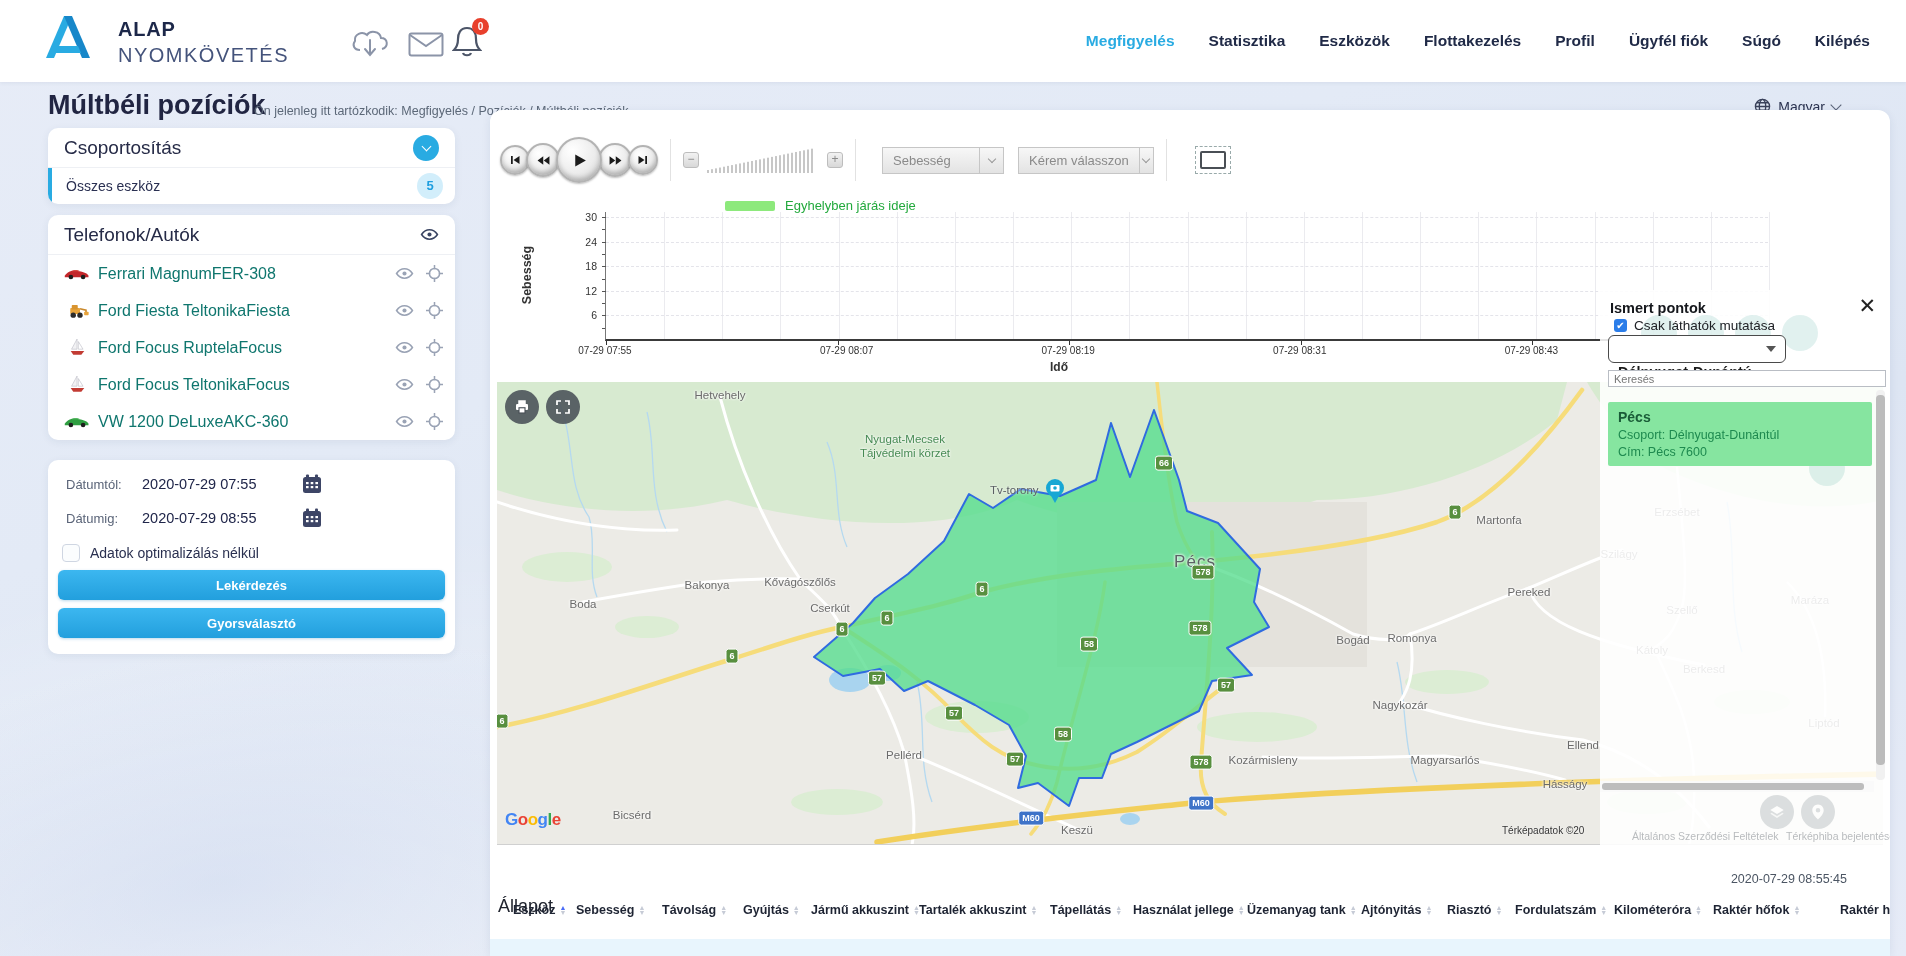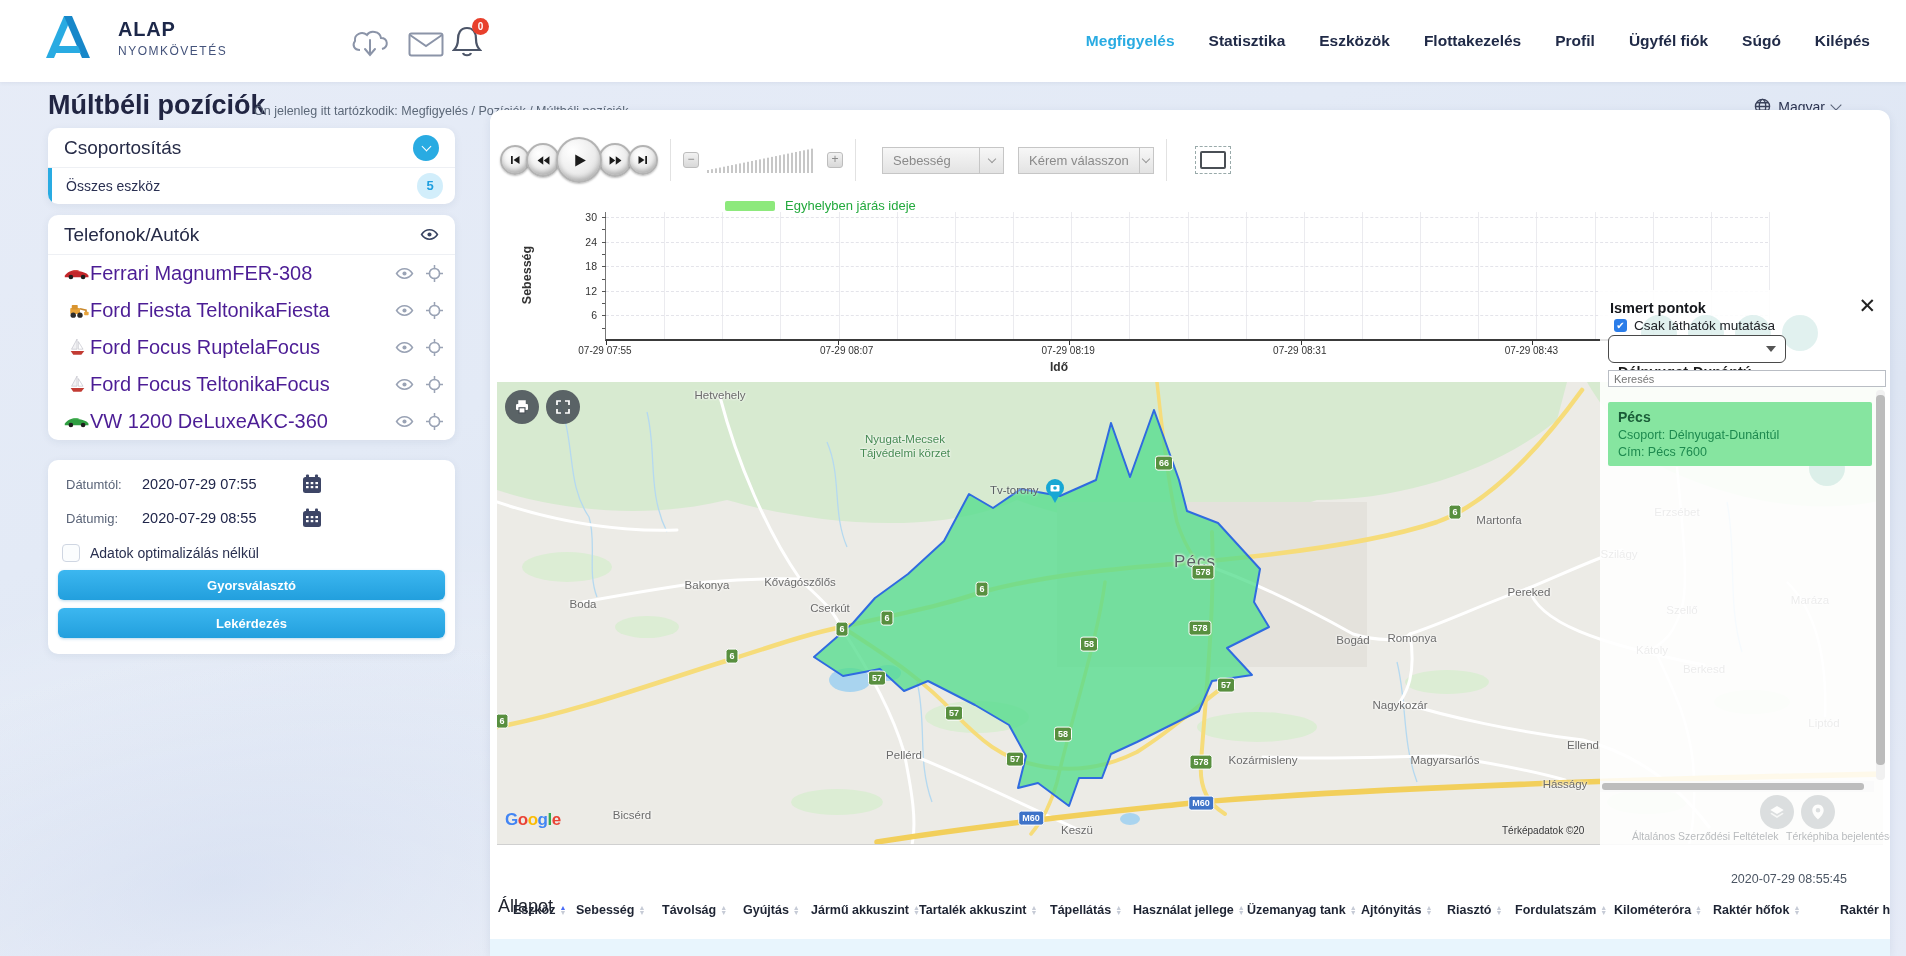--- a/index.html
+++ b/index.html
@@ -6,21 +6,21 @@
   html,body { width:1906px; height:956px; overflow:hidden; }
   body { font-family:"Liberation Sans", sans-serif; background:linear-gradient(160deg,#e7ecf7 0%,#e3eaf6 35%,#dde5f3 65%,#e6ebf7 100%); position:relative; }
   .wave { position:absolute; pointer-events:none; }
   #wave1 { left:-350px; bottom:-260px; width:1500px; height:760px; background:radial-gradient(ellipse at 35% 65%, rgba(255,255,255,.6), transparent 62%); transform:rotate(-14deg); }
   #wave2 { left:-150px; bottom:-80px; width:900px; height:420px; background:radial-gradient(ellipse at 40% 60%, rgba(196,209,236,.45), transparent 65%); transform:rotate(-10deg); }
 
   
   #header { position:absolute; left:0; top:0; width:1906px; height:82px; background:#fff; box-shadow:0 1px 4px rgba(40,60,100,.08); z-index:40; }
   #logo-mark { position:absolute; left:42px; top:12px; }
   #brand-title { position:absolute; left:118px; top:18px; font-size:20px; font-weight:800; color:#1c2749; letter-spacing:.8px; }
-  #brand-sub { position:absolute; left:118px; top:44px; font-size:12px; color:#44537b; letter-spacing:1.5px; }
+  #brand-sub { position:absolute; left:118px; top:44px; font-size:20px; color:#44537b; letter-spacing:1.5px; }
   .hicon { position:absolute; top:28px; cursor:pointer; }
   #badge { position:absolute; left:472px; top:18px; width:17px; height:17px; border-radius:50%; background:#e8402c; color:#fff; font-size:10px; font-weight:700; text-align:center; line-height:17px; }
   #nav { position:absolute; right:36px; top:0; height:82px; display:flex; align-items:center; gap:34px; }
   .nav-item { font-size:15.5px; font-weight:600; color:#202a47; cursor:pointer; white-space:nowrap; }
   .nav-item.active { color:#29abe2; }
 
   
   #page-title { position:absolute; left:48px; top:90px; font-size:27px; font-weight:600; color:#212542; z-index:5; }
   #breadcrumb { position:absolute; left:254px; top:104px; font-size:12.5px; color:#5c6878; z-index:5; }
   #lang { position:absolute; right:66px; top:98px; display:flex; align-items:center; gap:7px; z-index:5; cursor:pointer; }
@@ -34,21 +34,21 @@
   .card-h .t { font-size:19px; color:#262b47; }
   #grp-toggle { width:26px; height:26px; border-radius:50%; background:#29abe2; display:flex; align-items:center; justify-content:center; cursor:pointer; }
   #grp-toggle .chev { border-color:#fff; width:7px; height:7px; margin-top:-2px; }
   #grp-item { position:relative; height:36px; display:flex; align-items:center; justify-content:space-between; padding:0 12px 0 18px; cursor:pointer; }
   #grp-item::before { content:""; position:absolute; left:0; top:0; bottom:0; width:4px; background:#29abe2; }
   #grp-item .lbl { font-size:14px; color:#2a3052; }
   #grp-count { width:26px; height:26px; border-radius:50%; background:#d2eefb; color:#1d9fe0; font-size:13px; font-weight:700; text-align:center; line-height:26px; }
   #card-devices { margin-top:11px; }
   .dev-row { height:37px; display:flex; align-items:center; padding:0 12px 0 16px; cursor:pointer; }
   .dev-row .vicon { width:26px; display:flex; justify-content:center; }
-  .dev-row .lbl { font-size:20px; color:#4c1d95; margin-left:0; flex:1; white-space:nowrap; }
+  .dev-row .lbl { font-size:16px; color:#0f766e; margin-left:8px; flex:1; white-space:nowrap; }
   .dev-row .act { color:#9aa3b5; margin-left:12px; cursor:pointer; display:flex; }
   #card-playback { margin-top:20px; padding-bottom:16px; }
   .date-row { display:flex; align-items:center; margin:14px 16px 0 18px; }
   .date-row .dl { font-size:13px; color:#5a6478; width:76px; }
   .date-row .dv { font-size:14.5px; color:#20264a; width:138px; cursor:text; }
   .date-row .cal { margin-left:22px; cursor:pointer; }
   #chk-row { display:flex; align-items:center; margin:16px 16px 4px 14px; cursor:pointer; }
   #chk-box { width:18px; height:18px; border:1px solid #cfd6e2; border-radius:4px; background:#fbfdfe; }
   #chk-row .lbl { font-size:14px; color:#2a3050; margin-left:10px; }
   .blue-btn { display:block; margin:8px 10px 0 10px; height:30px; border:none; border-radius:6px; background:linear-gradient(#3cb7f0,#229fdd); color:#fff; font-size:13px; font-weight:700; width:387px; cursor:pointer; font-family:inherit; box-shadow:0 1px 3px rgba(30,130,190,.3); }
@@ -367,22 +367,22 @@
               <rect x="8.7" y="12" width="2.6" height="2.2"></rect>
               <rect x="13.4" y="12" width="2.6" height="2.2"></rect>
             </g>
           </svg>
         </span>
     </div>
     <div id="chk-row">
       <span id="chk-box"></span>
       <span class="lbl">Adatok optimalizálás nélkül</span>
     </div>
+    <button class="blue-btn">Lekérdezés</button>
     <button class="blue-btn">Gyorsválasztó</button>
-    <button class="blue-btn">Lekérdezés</button>
   </div>
 </div>
 
 <div id="main">
 
   <div id="toolbar">
     <div id="pb-group" style="display:flex;align-items:center;margin-left:4px;">
         <div class="pb-btn" style="width: 30px; height: 30px; z-index: 1;">
           <svg width="12" height="12" viewBox="0 0 24 24" fill="#1b1b1b">
             <rect x="4" y="4" width="3.5" height="16"></rect>

